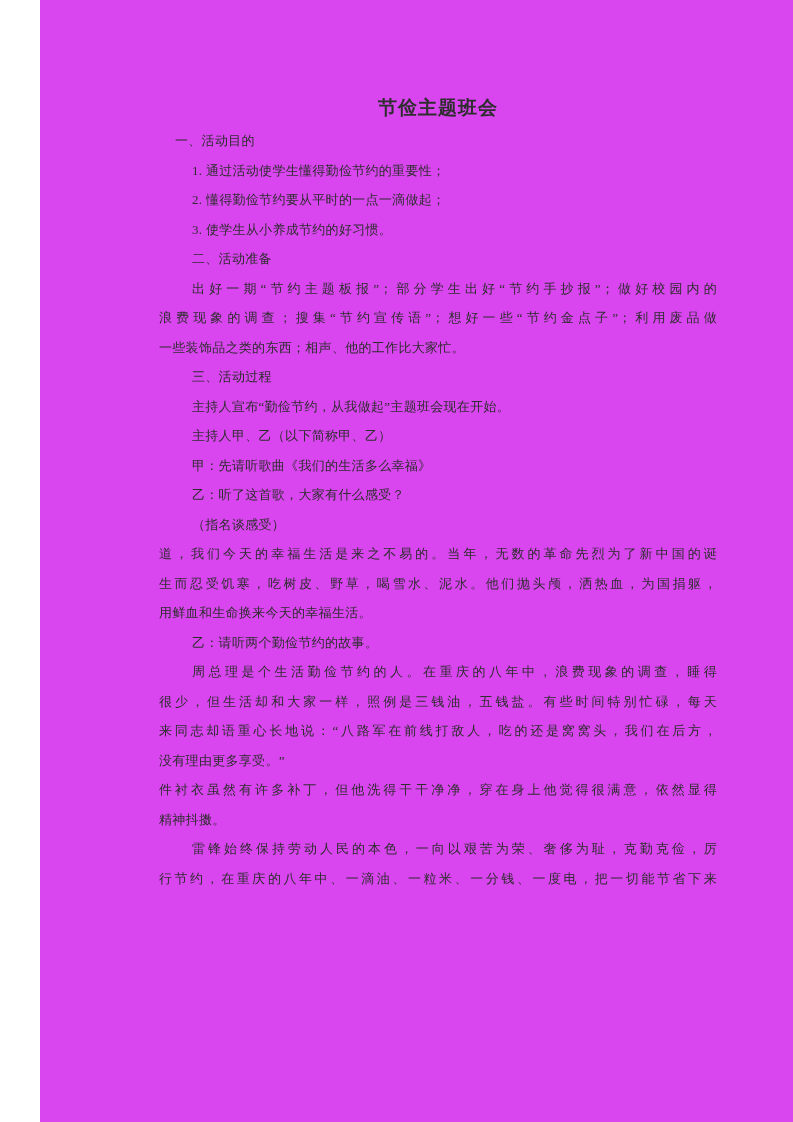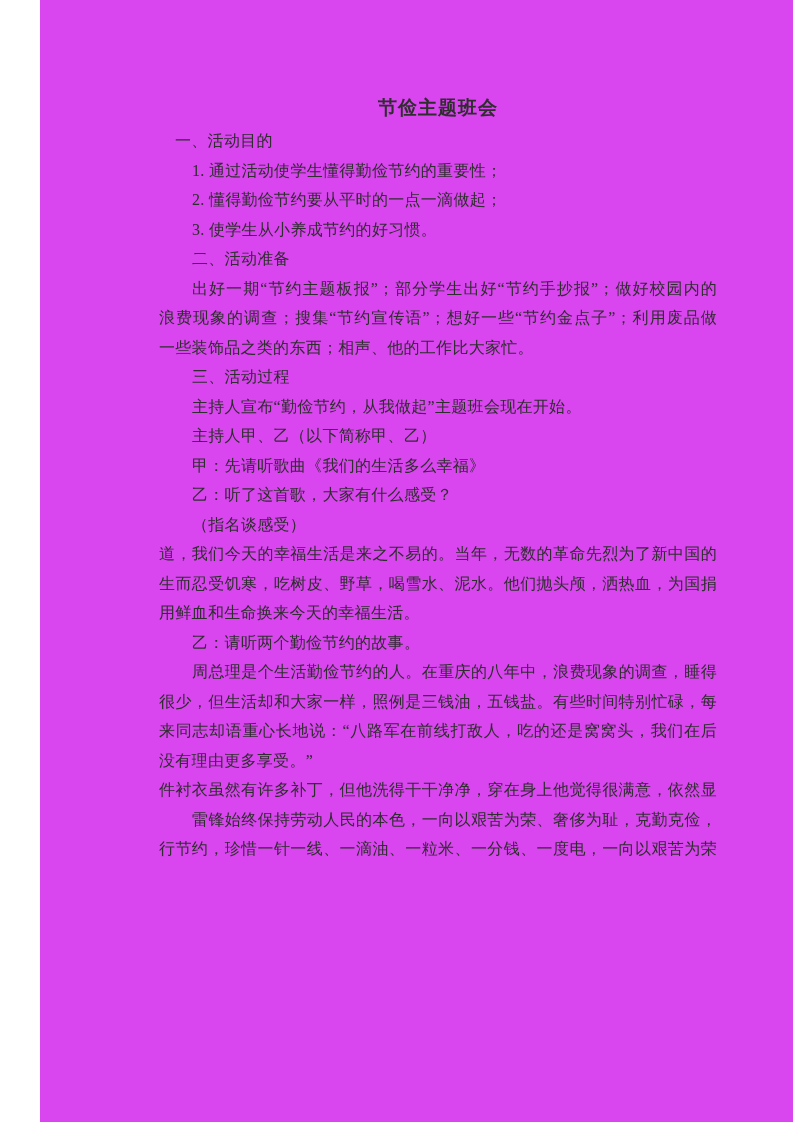--- a/index.html
+++ b/index.html
@@ -24,21 +24,21 @@
     font-weight: bold;
     font-size: 19px;
     line-height: 27px;
     letter-spacing: 1px;
     margin: 0 0 5px 0;
   }
   .doc-body {
     width: 558px;
   }
   .line {
-    font-size: 16px;
+    font-size: 13px;
     line-height: 29.5px;
     height: 29.5px;
     max-height: 29.5px;
     overflow: hidden;
     white-space: nowrap;
     letter-spacing: 0.3px;
   }
   .line.i1 { padding-left: 16px; }
   .line.i2 { padding-left: 33px; }
   .line.fill {
@@ -70,16 +70,17 @@
       <div class="line i2">（指名谈感受）</div>
       <div class="line i0 fill">道，我们今天的幸福生活是来之不易的。当年，无数的革命先烈为了新中国的诞</div>
       <div class="line i0 fill">生而忍受饥寒，吃树皮、野草，喝雪水、泥水。他们抛头颅，洒热血，为国捐躯，</div>
       <div class="line i0">用鲜血和生命换来今天的幸福生活。</div>
       <div class="line i2">乙：请听两个勤俭节约的故事。</div>
       <div class="line i2 fill">周总理是个生活勤俭节约的人。在重庆的八年中，浪费现象的调查，睡得</div>
       <div class="line i0 fill">很少，但生活却和大家一样，照例是三钱油，五钱盐。有些时间特别忙碌，每天</div>
       <div class="line i0 fill">来同志却语重心长地说：“八路军在前线打敌人，吃的还是窝窝头，我们在后方，</div>
       <div class="line i0">没有理由更多享受。”</div>
       <div class="line i0 fill">件衬衣虽然有许多补丁，但他洗得干干净净，穿在身上他觉得很满意，依然显得</div>
+      <div class="line i0">精神抖擞。</div>
       <div class="line i2 fill">雷锋始终保持劳动人民的本色，一向以艰苦为荣、奢侈为耻，克勤克俭，厉</div>
-      <div class="line i0 fill">行节约，珍惜一针一线、一滴油、一粒米、一分钱、一度电，一向以艰苦为荣</div>
+      <div class="line i0 fill">行节约，在重庆的八年中、一滴油、一粒米、一分钱、一度电，把一切能节省下来</div>
     </div>
 </div>
 
 </body></html>

